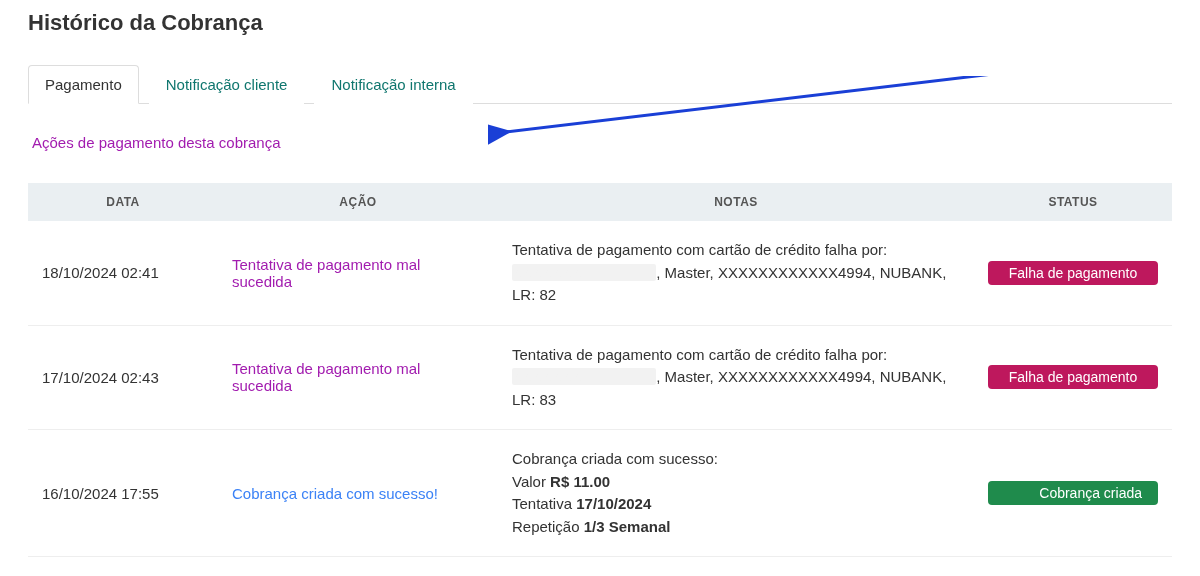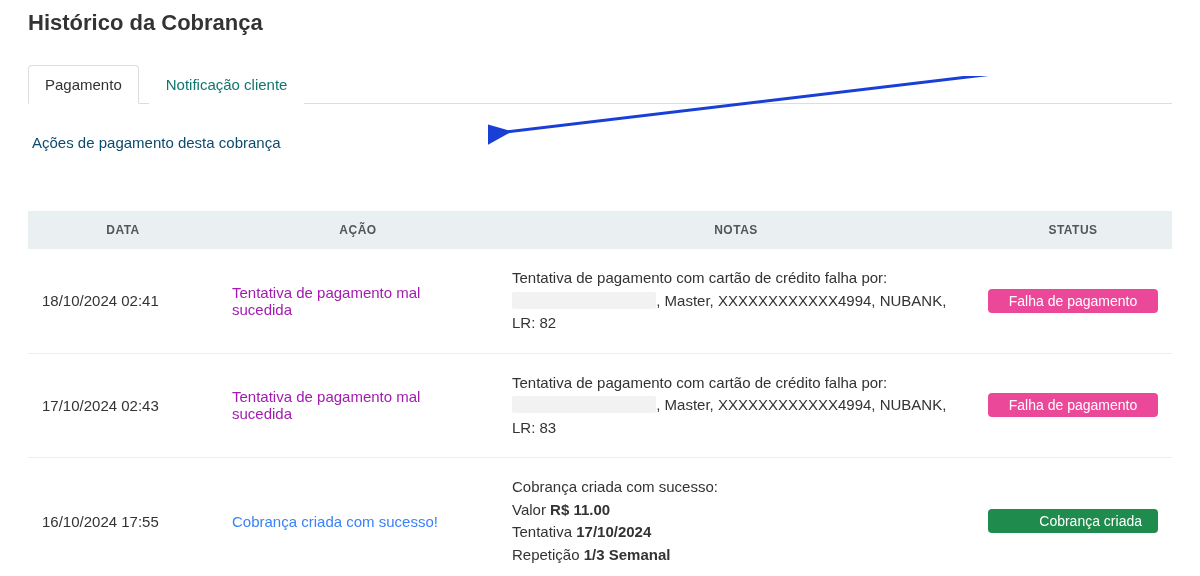--- a/index.html
+++ b/index.html
@@ -39,22 +39,22 @@
   .tab.active {
     color: #333;
     border-color: #ddd;
     border-bottom: 1px solid #fff;
   }
   .tab-content {
     padding: 30px 0 0 0;
   }
   .section-desc {
     font-size: 15px;
-    color: #0c4a6e;
-    margin-bottom: 60px;
+    color: #a21caf;
+    margin-bottom: 32px;
     padding-left: 4px;
   }
   table {
     width: 100%;
     border-collapse: collapse;
   }
   thead th {
     background: #eaeff2;
     font-size: 12px;
     letter-spacing: 0.5px;
@@ -77,21 +77,21 @@
   .action-success { color: #3b82f6; }
   .badge {
     display: inline-block;
     min-width: 170px;
     padding: 4px 16px;
     border-radius: 4px;
     color: #fff;
     font-size: 14px;
     text-align: center;
   }
-  .badge-red { background: #ec4899; }
+  .badge-red { background: #be185d; }
   .badge-green { background: #1f8b4c; text-align: right; }
   .notes-line { line-height: 1.5; }
   .redact {
     background: #f2f2f2;
     color: #f2f2f2;
     border-radius: 2px;
     user-select: none;
   }
   
   .arrow-svg {
@@ -104,20 +104,21 @@
 </head>
 <body>
 
 <div class="container">
 
   <h2 class="page-title">Histórico da Cobrança</h2>
 
   <div class="tab-bar">
     <div class="tab active">Pagamento</div>
     <div class="tab">Notificação cliente</div>
+    <div class="tab">Notificação interna</div>
 
     <svg class="arrow-svg" width="540" height="70">
       <defs>
         <marker id="arrowhead" markerWidth="12" markerHeight="10" refX="2" refY="5" orient="auto">
           <polygon points="12 0, 0 5, 12 10" fill="#1a3fd6"></polygon>
         </marker>
       </defs>
       <line x1="530" y1="-5" x2="18" y2="56" stroke="#1a3fd6" stroke-width="3" marker-end="url(#arrowhead)"></line>
     </svg>
   </div>

